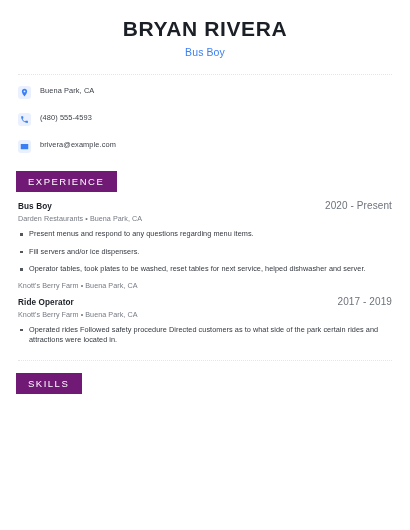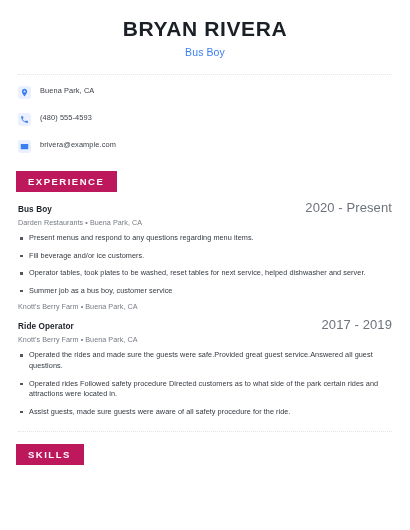--- a/index.html
+++ b/index.html
@@ -73,24 +73,24 @@
   .cicon svg { display: block; }
   .ctext {
     font-size: 7.4px;
     color: #3c4149;
     letter-spacing: 0.1px;
   }
 
   
   .badge {
     display: inline-block;
-    background: #be185d;
+    background: #701a75;
     color: #ffffff;
     font-size: 9.5px;
-    font-weight: bold;
+    font-weight: normal;
     letter-spacing: 1.5px;
     padding: 5px 13px 5px 12px;
     margin-left: -2px;
   }
   .sect-exp { margin-top: 13px; }
   .sect-skl { margin-top: 12px; }
 
   
   .jobs { padding-top: 8px; }
   .job { margin-bottom: 6px; }
@@ -99,21 +99,21 @@
     justify-content: space-between;
     align-items: baseline;
   }
   .job-title {
     font-size: 8.2px;
     font-weight: bold;
     color: #1b1f26;
     letter-spacing: 0.1px;
   }
   .job-dates {
-    font-size: 13px;
+    font-size: 10px;
     color: #6d727b;
     letter-spacing: 0.1px;
     white-space: nowrap;
   }
   .job-sub {
     font-size: 7.2px;
     color: #757a83;
     margin-top: 3px;
     letter-spacing: 0.05px;
   }
@@ -190,40 +190,37 @@
     <div class="jobs">
 
       <div class="job">
         <div class="job-head">
           <span class="job-title">Bus Boy</span>
           <span class="job-dates">2020 - Present</span>
         </div>
         <div class="job-sub">Darden Restaurants • Buena Park, CA</div>
         <ul class="blist">
           <li class="bli">Present menus and respond to any questions regarding menu items.</li>
-          <li class="bli">Fill beverage and/or ice customers.</li>
+          <li class="bli">Fill servers and/or ice dispensers.</li>
           <li class="bli">Operator tables, took plates to be washed, reset tables for next service, helped dishwasher and server.</li>
-          <li class="bli">Summer job as a bus boy, customer service</li>
         </ul>
       </div>
 
       <div class="job">
         <div class="job-sub">Knott's Berry Farm • Buena Park, CA</div>
       </div>
 
       <div class="job">
         <div class="job-head">
           <span class="job-title">Ride Operator</span>
           <span class="job-dates">2017 - 2019</span>
         </div>
         <div class="job-sub">Knott's Berry Farm • Buena Park, CA</div>
         <ul class="blist">
-          <li class="bli">Operated the rides and made sure the guests were safe.Provided great guest service.Answered all guest questions.</li>
           <li class="bli">Operated rides Followed safety procedure Directed customers as to what side of the park certain rides and attractions were located in.</li>
-          <li class="bli">Assist guests, made sure guests were aware of all safety procedure for the ride.</li>
         </ul>
       </div>
 
     </div>
   </div>
 
   <div class="divider divider-mid"></div>
 
   <div class="sect-skl">
     <span class="badge">SKILLS</span>

